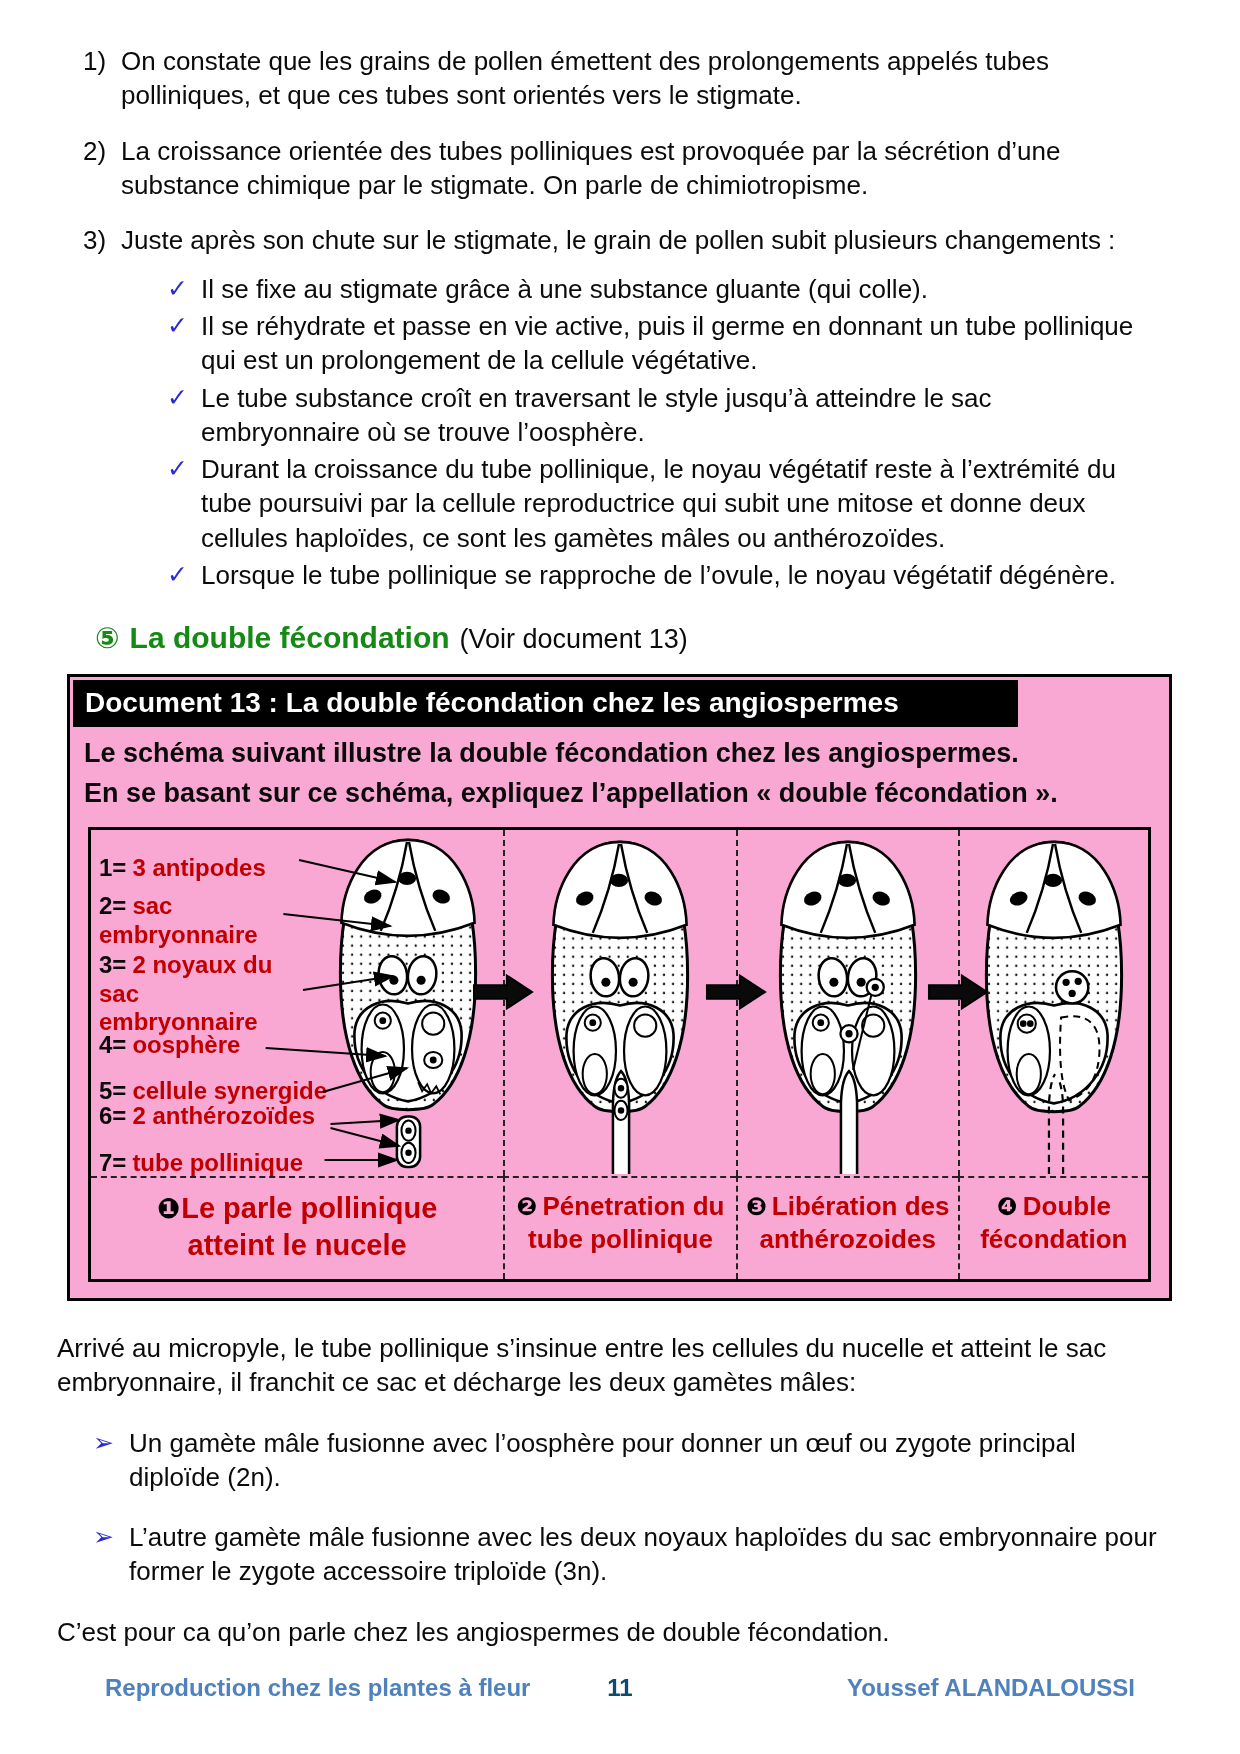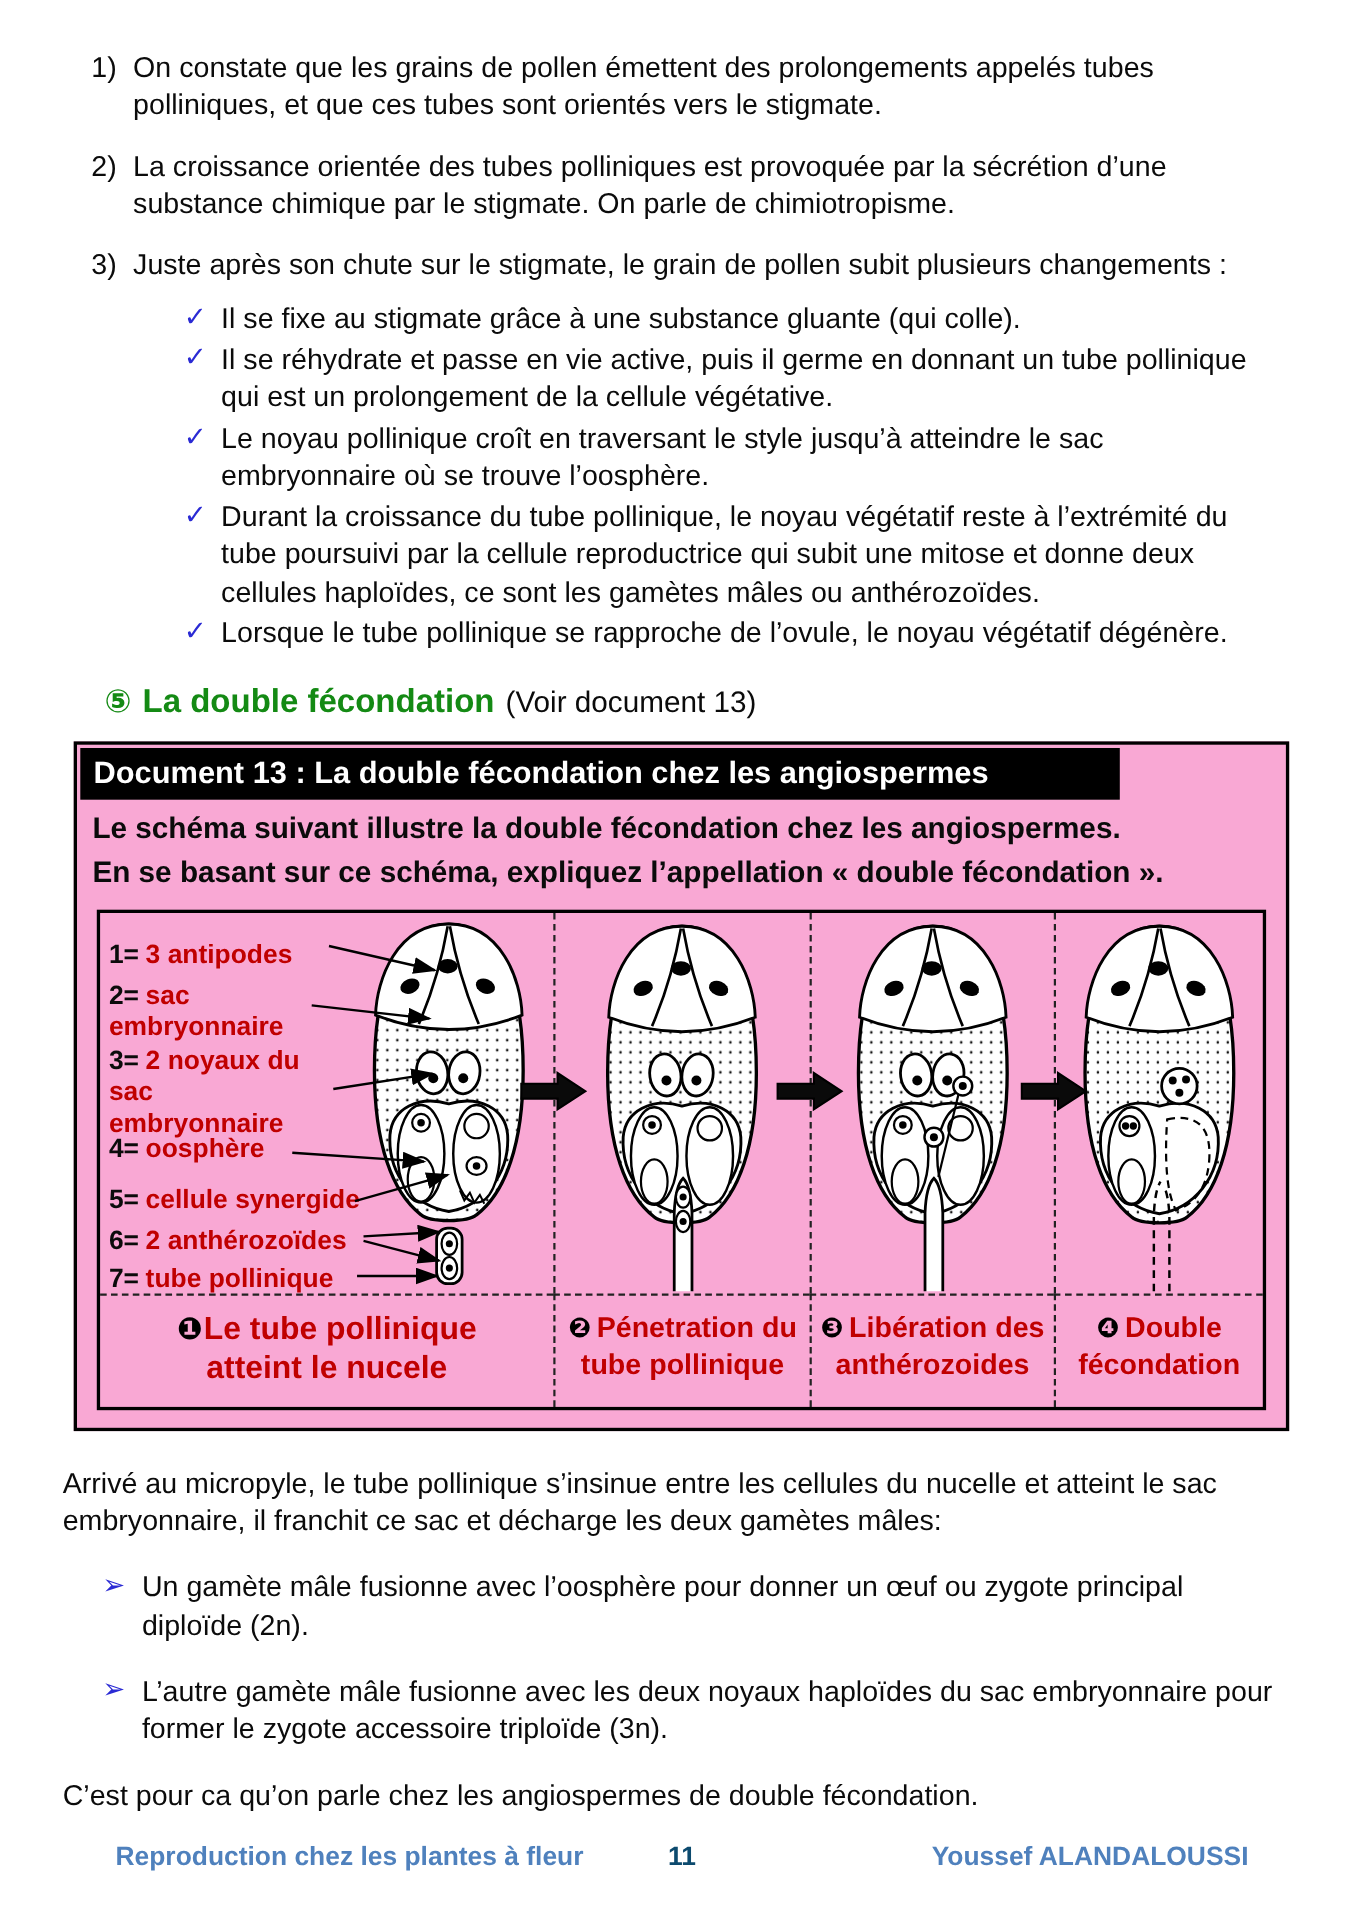--- a/index.html
+++ b/index.html
@@ -135,21 +135,21 @@
     <div class="check-item">
       <span class="mark">✓</span>
       <span class="txt">Il se fixe au stigmate grâce à une substance gluante (qui colle).</span>
     </div>
     <div class="check-item">
       <span class="mark">✓</span>
       <span class="txt">Il se réhydrate et passe en vie active, puis il germe en donnant un tube pollinique qui est un prolongement de la cellule végétative.</span>
     </div>
     <div class="check-item">
       <span class="mark">✓</span>
-      <span class="txt">Le noyau pollinique croît  en traversant le style jusqu’à atteindre le sac embryonnaire où se trouve l’oosphère.</span>
+      <span class="txt">Le tube substance croît  en traversant le style jusqu’à atteindre le sac embryonnaire où se trouve l’oosphère.</span>
     </div>
     <div class="check-item">
       <span class="mark">✓</span>
       <span class="txt">Durant la croissance du tube pollinique, le noyau végétatif reste à l’extrémité du tube poursuivi par la cellule reproductrice qui subit une mitose et donne deux cellules haploïdes, ce sont les gamètes mâles ou anthérozoïdes.</span>
     </div>
     <div class="check-item">
       <span class="mark">✓</span>
       <span class="txt">Lorsque le tube pollinique se rapproche de l’ovule, le noyau végétatif dégénère.</span>
     </div>
   </div>
@@ -178,21 +178,21 @@
             </div>
             <div class="legend-item" style="top:117px;width:200px">
               <span class="lnum">3=</span><span class="llabel">2 noyaux du sac embryonnaire</span>
             </div>
             <div class="legend-item" style="top:197px">
               <span class="lnum">4=</span><span class="llabel">oosphère</span>
             </div>
             <div class="legend-item" style="top:243px;width:230px">
               <span class="lnum">5=</span><span class="llabel">cellule synergide</span>
             </div>
-            <div class="legend-item" style="top:280px;width:230px">
+            <div class="legend-item" style="top:268px;width:230px">
               <span class="lnum">6=</span><span class="llabel">2 anthérozoïdes</span>
             </div>
             <div class="legend-item" style="top:315px;width:230px">
               <span class="lnum">7=</span><span class="llabel">tube pollinique</span>
             </div>
           </div>
 
           <svg class="stage1-art" width="182" height="338" viewBox="0 0 170 335">
             <use href="#egg-base"></use>
             <use href="#mid-cells"></use>
@@ -268,21 +268,21 @@
             <circle cx="58" cy="186" r="9" fill="#fff" stroke="#000" stroke-width="2"></circle>
             <circle cx="54.5" cy="186" r="3.3" fill="#000"></circle>
             <circle cx="61.5" cy="186" r="3.3" fill="#000"></circle>
             <path d="M92,180 Q132,172 130,215 Q128,252 100,262 Q88,240 92,180 Z" fill="none" stroke="#000" stroke-width="2" stroke-dasharray="7 5"></path>
             <path d="M80,335 L80,266 Q81,244 86,236" fill="none" stroke="#000" stroke-width="2.2" stroke-dasharray="7 5"></path>
             <path d="M94,335 L94,266 Q93,248 89,240" fill="none" stroke="#000" stroke-width="2.2" stroke-dasharray="7 5"></path>
           </svg>
         </div>
 
         <div class="cap-cell first">
-          <span class="badge">❶</span><span>Le tube pollinique</span><br>
+          <span class="badge">❶</span><span>Le parle pollinique</span><br>
           <span>atteint le nucele</span>
         </div>
         <div class="cap-cell dashed-left">
           <span class="badge">❷</span><span>Pénetration du</span><br>
           <span>tube pollinique</span>
         </div>
         <div class="cap-cell dashed-left">
           <span class="badge">❸</span><span>Libération des</span><br>
           <span>anthérozoides</span>
         </div>

